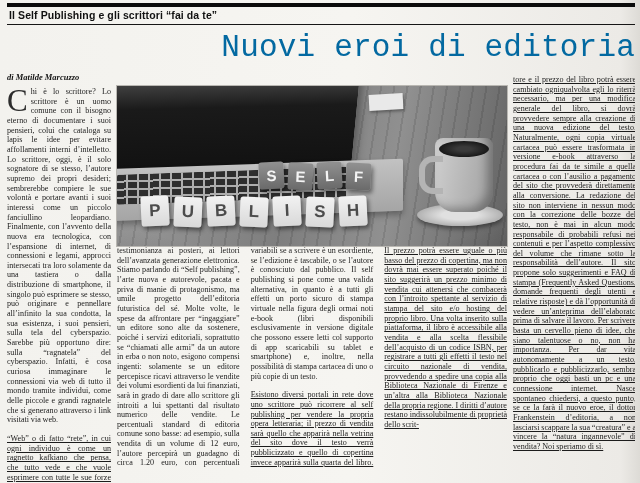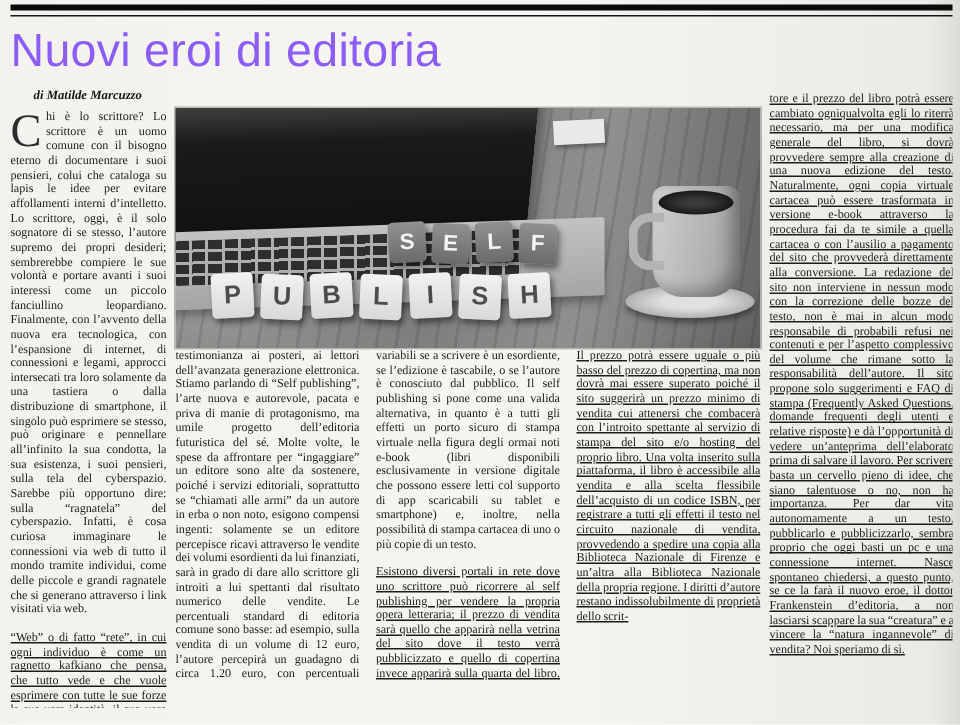--- a/index.html
+++ b/index.html
@@ -12,37 +12,37 @@
   .page{padding:0 5px 0 7px;}
   .topbar{height:4px;background:#0b0b0b;margin:3px 0 2px 0;}
   .kicker{
     font-family:"Liberation Sans", sans-serif;
     font-weight:bold;font-size:10.5px;line-height:12px;
     letter-spacing:.1px;color:#111;padding-left:2px;
   }
   .kicker-rule{height:1px;background:#161616;margin-top:3px;}
   .headline{
     margin:5px 0 7px 0;font-weight:500;
-    font-size:31px;line-height:35px;text-align:left;
-    font-family:Liberation Sans, sans-serif;color:#8b5cf6;
+    font-size:31px;line-height:35px;text-align:right;
+    font-family:Liberation Mono, monospace;color:#0369a1;
     letter-spacing:.2px;
   }
   .body-grid{
     display:grid;grid-template-columns:104px 390px 123px;
     column-gap:6px;height:414px;overflow:hidden;margin-top:2px;
   }
   .p{
     margin:0 0 9px 0;text-align:justify;
     font-size:8.1px;line-height:9.65px;
     hyphens:auto;-webkit-hyphens:auto;word-spacing:-0.2px;
   }
   .p:last-child{margin-bottom:0;text-decoration:underline;}
   .byline{
     font-size:8.5px;line-height:11px;font-weight:bold;font-style:italic;
-    text-align:center;padding-right:1px;margin-bottom:4px;color:#141414;
+    text-align:left;padding-right:1px;margin-bottom:4px;color:#141414;
   }
   .dropcap{
     float:left;font-size:31px;line-height:26px;height:27px;
     padding:1px 3px 0 0;color:#2c2c2c;font-weight:500;
   }
   .col-right{padding-top:3px;}
   
   .photo{
     position:relative;width:390px;height:160px;margin-top:14px;
     background:
@@ -123,20 +123,21 @@
   .midcols{
     margin-top:0;height:230px;overflow:hidden;
     column-count:3;column-gap:11px;column-fill:auto;
   }
 </style>
 </head>
 <body>
 
 <div class="page">
   <div class="topbar"></div>
+  <div class="kicker">Il Self Publishing e gli scrittori “fai da te”</div>
   <div class="kicker-rule"></div>
   <h1 class="headline">Nuovi eroi di editoria</h1>
 
   <div class="body-grid">
 
     <div class="col col-left">
       <div class="byline">di Matilde Marcuzzo</div>
       <p class="p"><span class="dropcap">C</span><span>hi è lo scrittore? Lo scrittore è un uomo comune con il bisogno eterno di documentare i suoi pensieri, colui che cataloga su lapis le idee per evitare affollamenti interni d’intelletto. Lo scrittore, oggi, è il solo sognatore di se stesso, l’autore supremo dei propri desideri; sembrerebbe compiere le sue volontà e portare avanti i suoi interessi come un piccolo fanciullino leopardiano. Finalmente, con l’avvento della nuova era tecnologica, con l’espansione di internet, di connessioni e legami, approcci intersecati tra loro solamente da una tastiera o dalla distribuzione di smartphone, il singolo può esprimere se stesso, può originare e pennellare all’infinito la sua condotta, la sua esistenza, i suoi pensieri, sulla tela del cyberspazio. Sarebbe più opportuno dire: sulla “ragnatela” del cyberspazio. Infatti, è cosa curiosa immaginare le connessioni via web di tutto il mondo tramite individui, come delle piccole e grandi ragnatele che si generano attraverso i link visitati via web.</span></p>
       <p class="p">“Web” o di fatto “rete”, in cui ogni individuo è come un ragnetto kafkiano che pensa, che tutto vede e che vuole esprimere con tutte le sue forze la sua vera identità, il suo vero Io, la sua esistenza al mondo o la sua scrittura, le sue idee, la sua verità come</p>
     </div>

